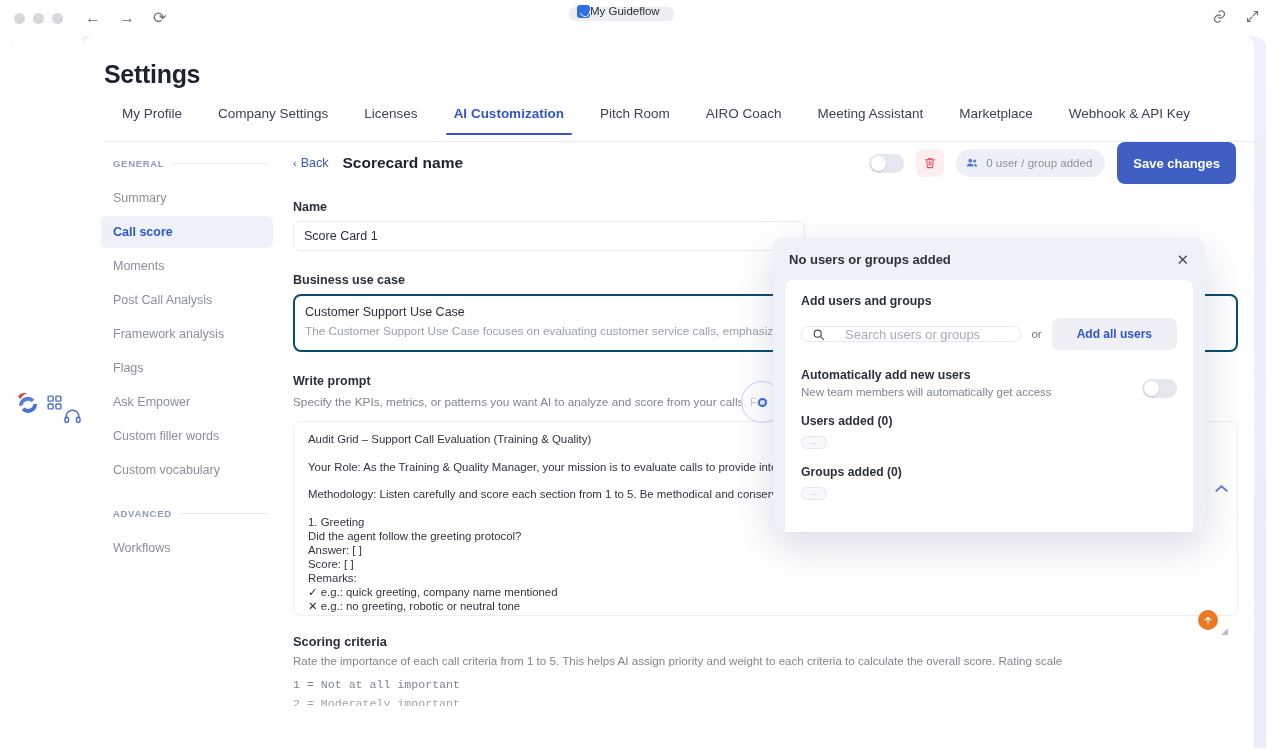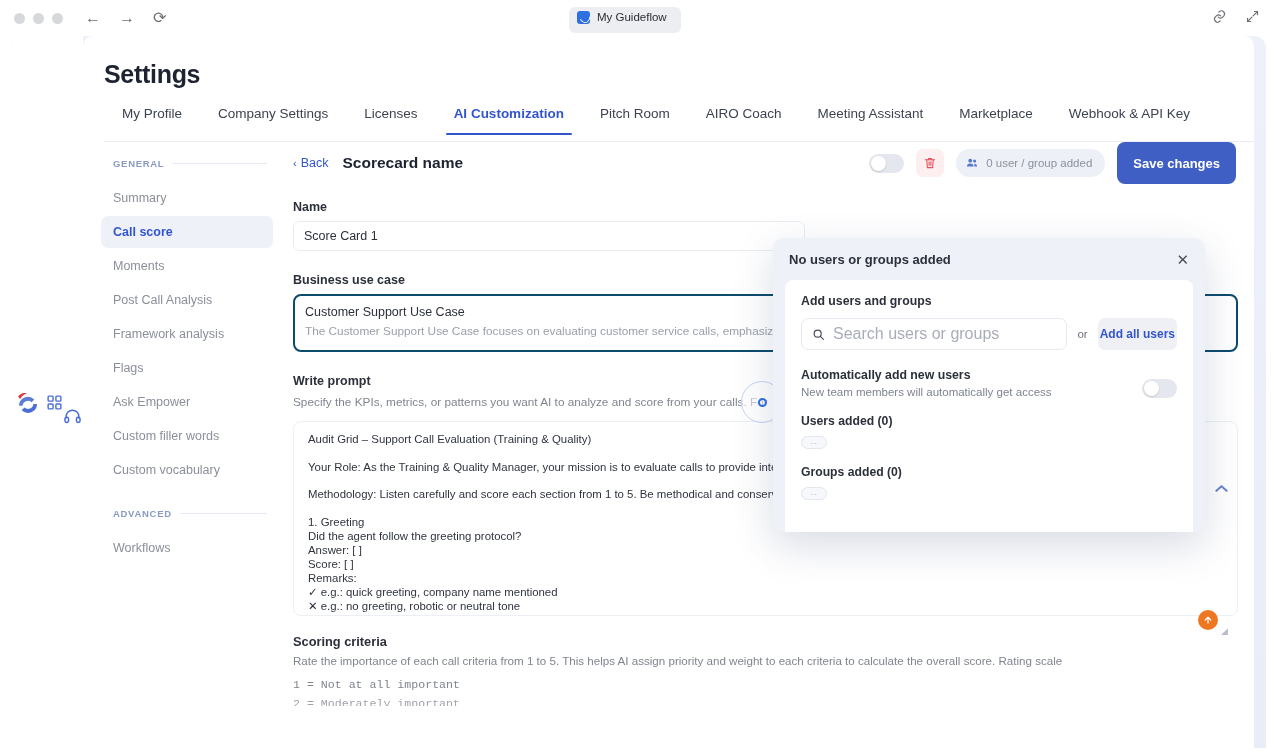--- a/index.html
+++ b/index.html
@@ -15,23 +15,23 @@
   #browser-chrome {
     position: absolute; top: 0; left: 0; width: 1274px; height: 36px;
     background: #ffffff; display: flex; align-items: center;
   }
   .traffic { display: flex; gap: 8px; margin-left: 14px; }
   .traffic i { width: 11px; height: 11px; border-radius: 50%; background: #d6d8dc; display:block; }
   .nav-btns { display: flex; align-items: center; gap: 18px; margin-left: 22px; color: #6b7076; }
   .nav-btns span { font-size: 16px; line-height: 1; display:block; }
   .tab-pill {
     position: absolute; left: 569px; top: 7px;
-    height: 26px; padding: 0 14px 6px 8px;
+    height: 14px; padding: 0 14px 6px 8px;
     background: #eceef1; border-radius: 6px;
-    display: flex; align-items: center; gap: 7px;
+    display: flex; align-items: center; 
     font-size: 11.5px; color: #2b2f36; font-weight: 500;
   }
   .tab-favicon {
     width: 13px; height: 13px; border-radius: 3px;
     background: #2f6fe4; position: relative; flex: none;
   }
   .tab-favicon::after {
     content: ""; position: absolute; left: 2.5px; top: 2.5px;
     width: 8px; height: 8px; border-radius: 50%;
     border: 1.6px solid #fff; border-left-color: transparent; border-top-color: transparent;
@@ -211,27 +211,27 @@
   }
   #modal-title { font-size: 13px; font-weight: 700; color: #2b303b; }
   #modal-close { font-size: 15px; color: #4a4f59; cursor: pointer; line-height: 1; }
   #modal-body {
     position: absolute; left: 12px; right: 12px; top: 42px; bottom: 0;
     background: #fff; border-radius: 8px 8px 0 0; padding: 14px 16px;
   }
   .modal-h { font-size: 12.3px; font-weight: 700; color: #2b303b; margin-bottom: 10px; }
   #search-row { display: flex; align-items: center; gap: 10px; }
   #search-field {
-    flex: 1; height: 32px; border: 1px solid #e6e9f0; border-radius: 7px;
-    display: flex; align-items: center; gap: 8px; padding: 0 10px;
-    font-size: 16px; color: #a8adb7;
+    flex: 1; height: 16px; border: 1px solid #e6e9f0; border-radius: 7px;
+    display: flex; align-items: center; gap: 20px; padding: 0 10px;
+    font-size: 13px; color: #a8adb7;
   }
   .or-text { font-size: 11.5px; color: #6c727d; }
   #add-all-users {
-    height: 32px; padding: 0 2px; border-radius: 7px; background: #eef0f5;
+    height: 32px; padding: 0 25px; border-radius: 7px; background: #eef0f5;
     color: #3355cc; font-size: 12px; font-weight: 700; border: none; cursor: pointer;
     display: flex; align-items: center;
   }
   #auto-row { display: flex; align-items: flex-end; justify-content: space-between; margin-top: 18px; }
   .auto-title { font-size: 12.3px; font-weight: 700; color: #2b303b; }
   .auto-sub { font-size: 11.5px; color: #7e848f; margin-top: 4px; }
   .counter-h { font-size: 12.2px; font-weight: 700; color: #2b303b; margin-top: 16px; }
   .chip-placeholder {
     margin-top: 8px; width: 26px; height: 13px; border-radius: 7px;
     border: 1px solid #e2e6ee; background: #f7f8fb;

